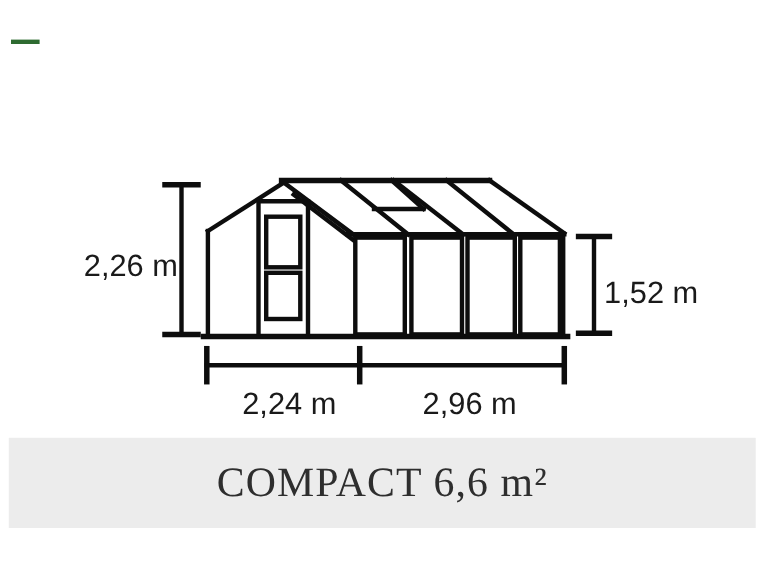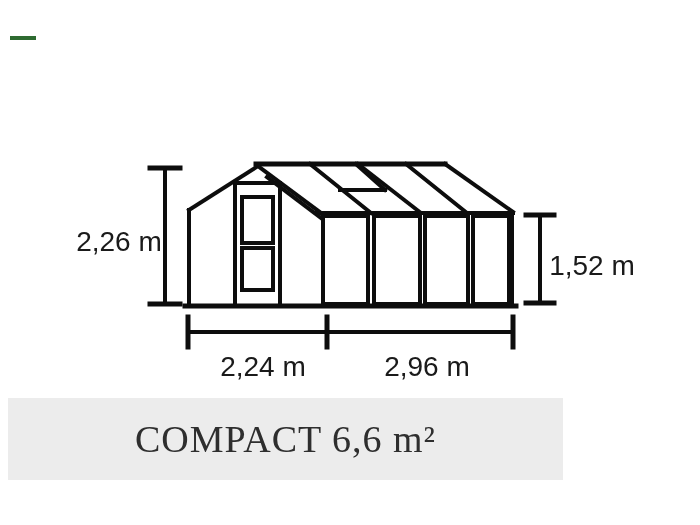--- a/index.html
+++ b/index.html
@@ -21,21 +21,21 @@
   svg .w4{stroke-width:4px;}
   svg .w5{stroke-width:5px;}
   svg text.dim{
     font-family:"Liberation Sans", sans-serif;
     font-size:28px;
     fill:#1a1a1a;
     text-anchor:middle;
   }
   .title-bar{
     position:absolute;left:8px;top:398px;
-    width:555px;height:82px;
+    width:679px;height:82px;
     background:#ececec;
     display:flex;align-items:center;justify-content:center;
   }
   .title-text{
     font-family:"Liberation Serif", serif;
     font-size:38px;
     color:#2e2e2e;
     letter-spacing:1px;
     white-space:nowrap;
   }

